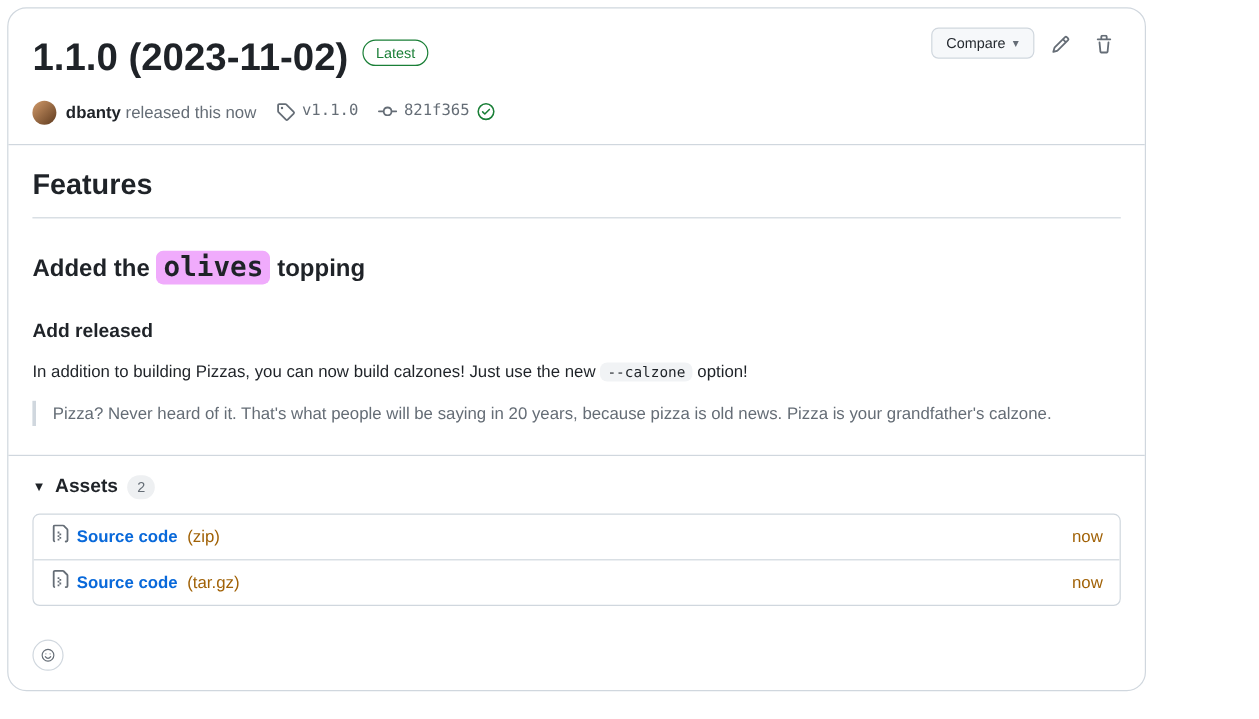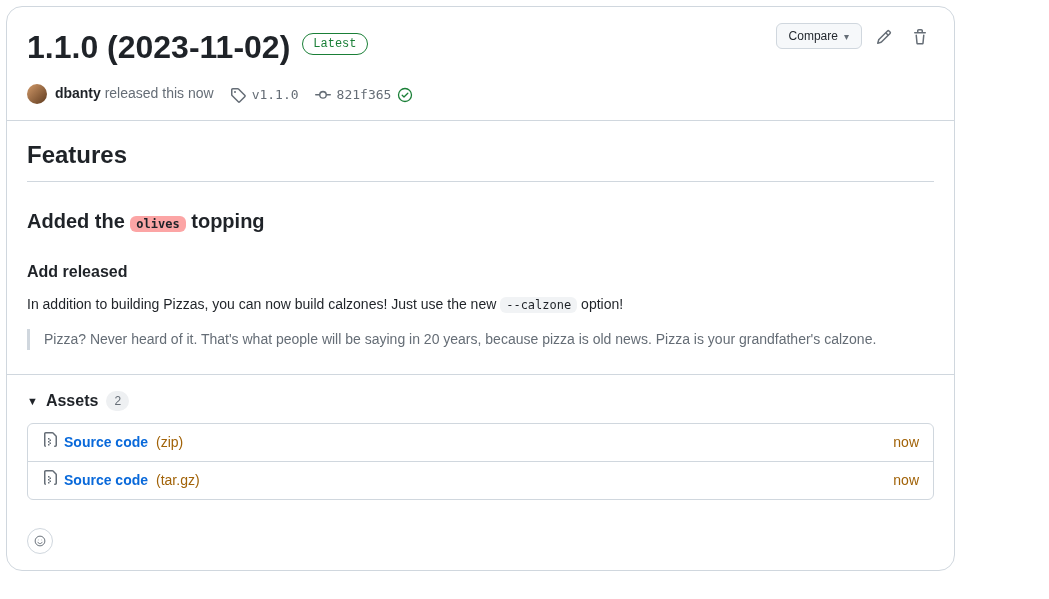--- a/index.html
+++ b/index.html
@@ -34,21 +34,20 @@
     border: 1px solid #1a7f37;
     color: #1a7f37;
     font-size: 12px;
     font-weight: 500;
     padding: 0 10px;
     border-radius: 2em;
     height: 22px;
     line-height: 20px;
     margin-left: 12px;
     margin-top: 10px;
-    font-family: Liberation Mono, monospace;
   }
   .header-spacer { flex: 1; }
   .compare-btn {
     display: inline-flex;
     align-items: center;
     gap: 6px;
     background: #f6f8fa;
     border: 1px solid #d0d7de;
     border-radius: 6px;
     padding: 5px 12px;
@@ -66,21 +65,21 @@
     border: none;
     padding: 6px;
     color: #656d76;
     cursor: pointer;
     margin-left: 8px;
     display: inline-flex;
     align-items: center;
   }
   .meta-row {
     display: flex;
-    align-items: flex-end;
+    align-items: flex-start;
     gap: 16px;
     padding: 12px 20px 16px 20px;
     font-size: 14px;
     color: #656d76;
     border-bottom: 1px solid #d0d7de;
   }
   .avatar {
     width: 20px;
     height: 20px;
     border-radius: 50%;
@@ -103,24 +102,24 @@
     padding-bottom: 8px;
     margin: 0 0 16px 0;
   }
   .body h3 {
     font-size: 20px;
     font-weight: 600;
     margin: 24px 0 12px 0;
   }
   .body h3 code {
     font-family: ui-monospace, SFMono-Regular, Menlo, monospace;
-    background: #fca5a5;
+    background: #f0abfc;
     padding: 1px 6px;
     border-radius: 6px;
-    font-size: 12px;
+    font-size: 23px;
   }
   .body h4 {
     font-size: 16px;
     font-weight: 600;
     margin: 24px 0 10px 0;
   }
   .body p { margin: 0 0 14px 0; }
   .body p code {
     font-family: ui-monospace, SFMono-Regular, Menlo, monospace;
     background: #f1f3f5;

